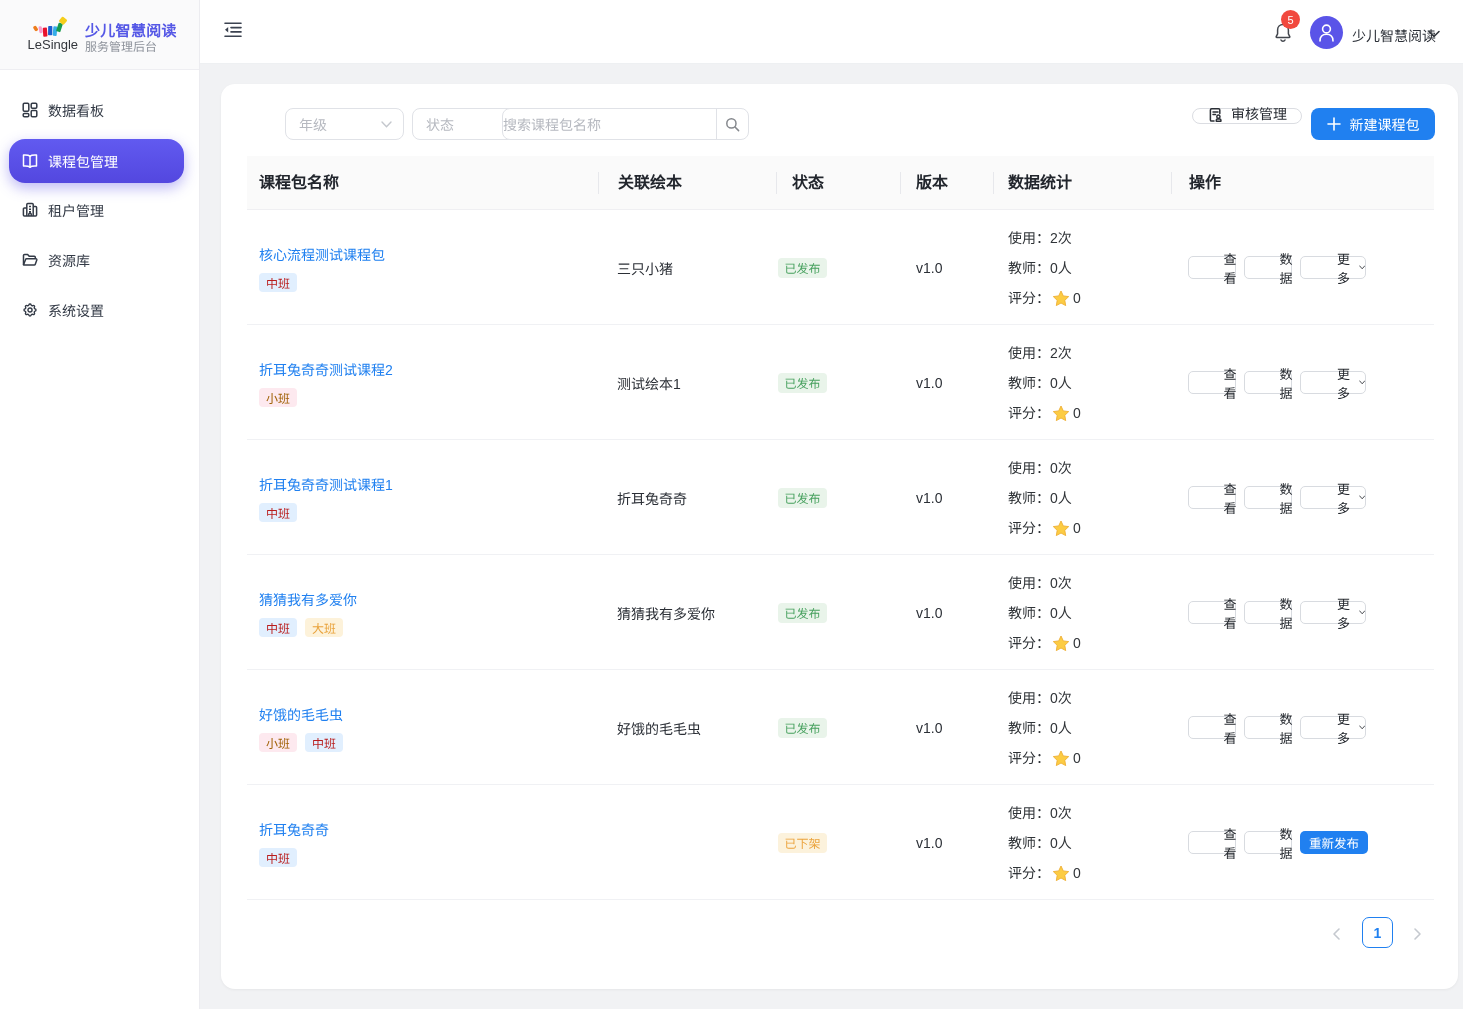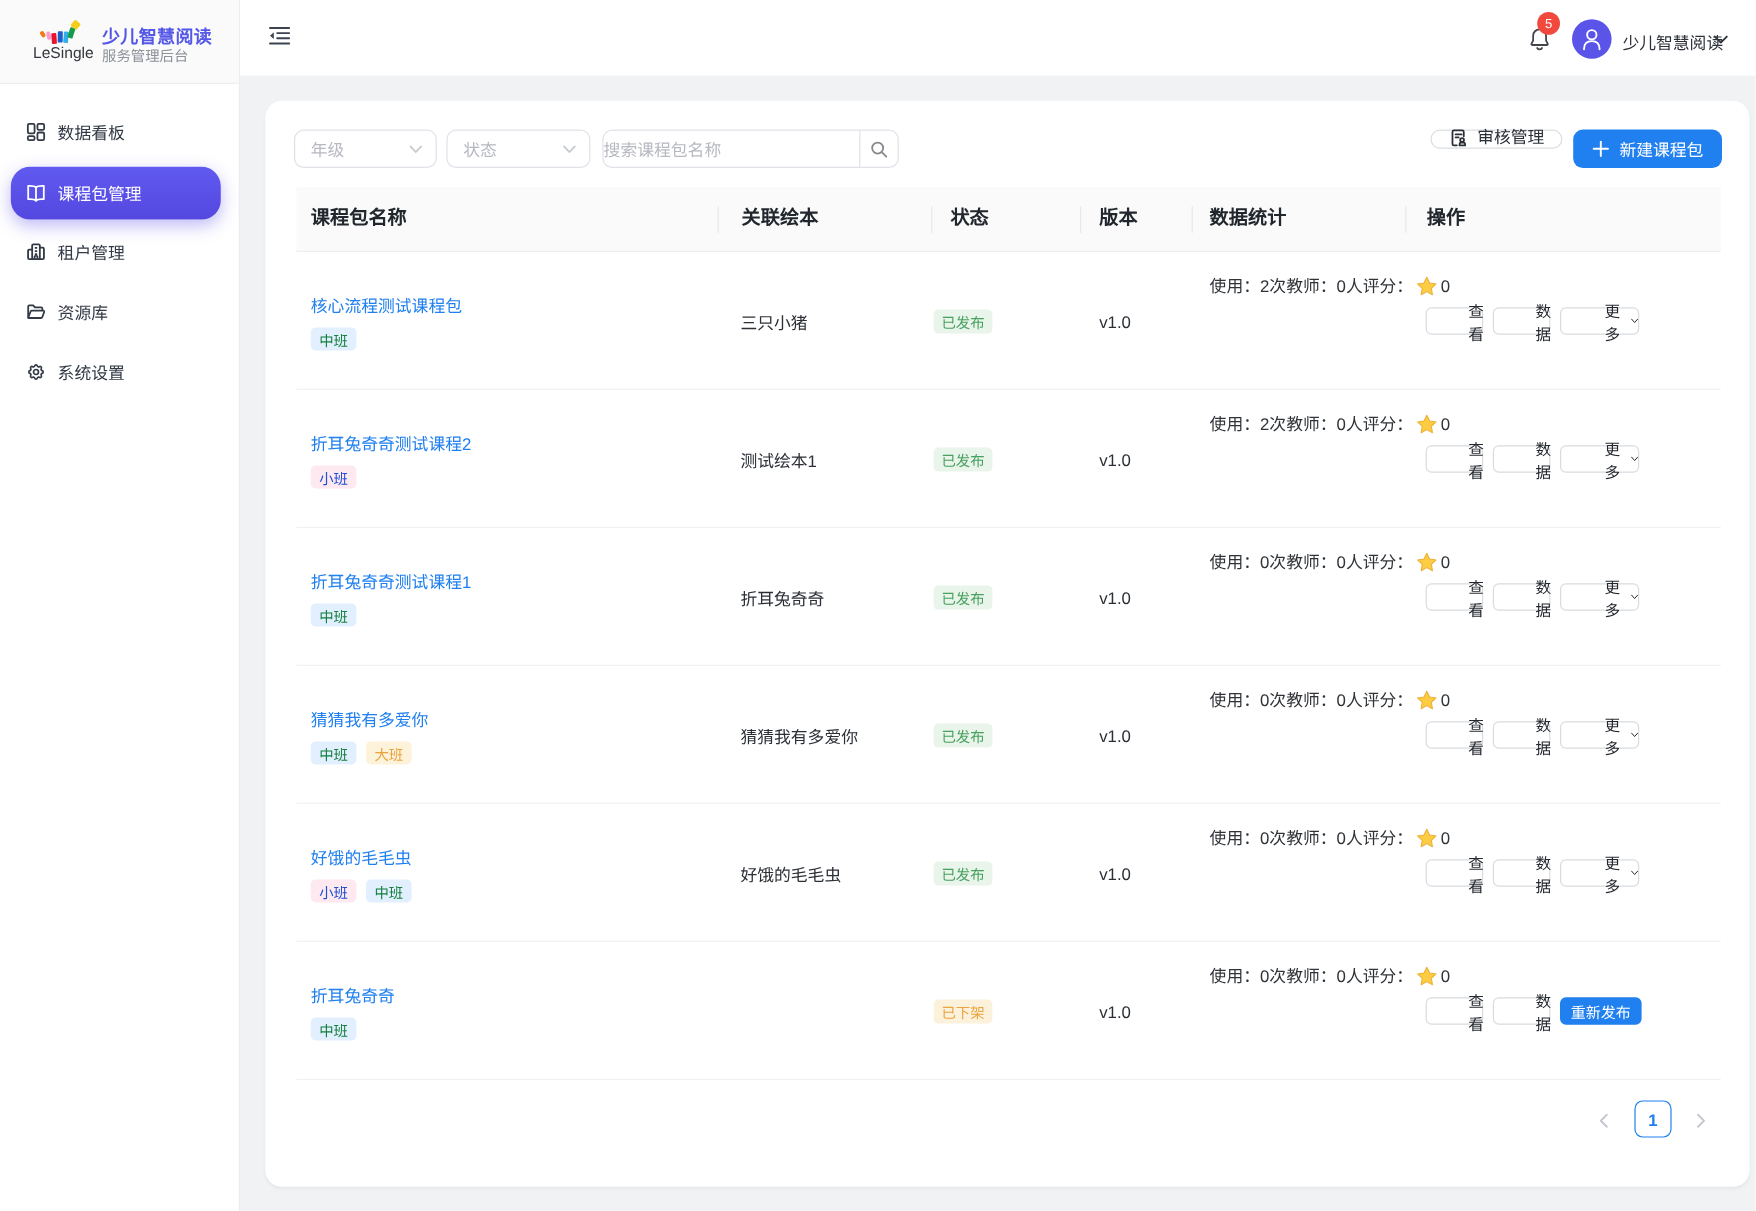--- a/index.html
+++ b/index.html
@@ -25,51 +25,51 @@
 #bellWrap { left:1273px; top:22px; }
 #badge { left:1281px; top:10px; width:19px; height:19px; background:#f1493e; border-radius:50%; color:#fff; font-size:11px; display:flex; align-items:center; justify-content:center; }
 #avatar { left:1310px; top:16px; width:33px; height:33px; border-radius:50%; background:#5a54e8; display:flex; align-items:center; justify-content:center; }
 #uname { left:1352px; top:25px; font-size:14px; color:#2c3038; }
 #uchev { left:1427px; top:26px; }
 
 
 #card { left:221px; top:84px; width:1237px; height:905px; background:#fff; border-radius:14px; box-shadow:0 1px 3px rgba(0,0,0,0.05); }
 
 
-.sel { top:108px; height:32px; border:1px solid #e0e2e7; border-radius:8px; background:#fff; display:flex; align-items:center; }
+.sel { top:108px; height:32px; border:1px solid #e0e2e7; border-radius:8px; background:#fff; display:flex; align-items:center;margin-left:40px; }
 .sel .ph { margin-left:13px; font-size:14px; color:#b6b9c0; flex:1; }
 .sel svg { margin-right:11px; }
 #sel1 { left:245px; width:119px; }
 #sel2 { left:372px; width:120px; }
 #searchBox { left:502px; top:108px; width:247px; height:32px; border:1px solid #e0e2e7; border-radius:8px; background:#fff; display:flex; align-items:center; }
 #searchBox .ph { font-size:14px; color:#b6b9c0; flex:1; }
 #searchBtn { width:32px; height:30px; border-left:1px solid #e0e2e7; display:flex; align-items:center; justify-content:center; }
 #auditBtn { left:1192px; top:108px; width:110px; height:16px; border:1px solid #dbdde2; border-radius:8px; background:#fff; display:flex; align-items:flex-end; justify-content:center; gap:8px; font-size:14px; color:#2a2e35; }
 #newBtn { left:1311px; top:108px; width:124px; height:32px; border-radius:8px; background:#2080f0; display:flex; align-items:center; justify-content:center; gap:9px; font-size:14px; color:#fff; }
 
 
 #thead { left:247px; top:156px; width:1187px; height:54px; background:#fafafa; border-bottom:1px solid #efeff2; }
 .th { position:absolute; top:0; height:54px; line-height:54px; font-size:16px; font-weight:bold; color:#22262d; }
 .thdiv { position:absolute; top:16px; width:1px; height:22px; background:#e7e8ec; }
 .row { left:247px; width:1187px; height:115px; border-bottom:1px solid #f0f1f4; }
 .cell { position:absolute; display:flex; }
 .namecell { left:12px; top:0; height:115px; flex-direction:column; justify-content:center; gap:9px; }
 .nlink { font-size:14px; color:#2080f0; }
 .tagrow { display:flex; gap:8px; }
 .tag { height:19px; padding:0 7px; border-radius:4px; font-size:12px; display:flex; align-items:center; }
-.tag.blue { background:#e1effe; color:#15803d; }
-.tag.pink { background:#fde9ef; color:#1d4ed8; }
+.tag.blue { background:#e1effe; color:#b91c1c; }
+.tag.pink { background:#fde9ef; color:#a16207; }
 .tag.gold { background:#fdf2da; color:#e9a33c; }
 .bookcell { left:370px; top:0; height:115px; align-items:center; font-size:14px; color:#2b2f36; }
 .statuscell { left:531px; top:0; height:115px; align-items:center; }
 .stag { height:20px; padding:0 6.5px; border-radius:4px; font-size:12px; display:flex; align-items:center; }
 .stag.green { background:#e9f4ea; color:#48a15f; }
 .stag.warn { background:#fcf2dc; color:#eba43e; }
 .vercell { left:669px; top:0; height:115px; align-items:center; font-size:14px; color:#2b2f36; }
-.statcell { left:761px; top:13px; flex-direction:row; font-size:14px; color:#303438; }
+.statcell { left:761px; top:13px; flex-direction:column; font-size:14px; color:#303438; }
 .statcell div { height:30px; line-height:30px; display:flex; align-items:center; }
 .actcell { left:941px; top:0; height:115px; align-items:center; gap:8px; }
 .abtn { height:23px; border:1px solid #d8dbe0; border-radius:5px; background:#fff; font-size:13px; color:#24282e; display:flex; align-items:center; justify-content:center;padding-left:36px; }
 .abtn.b2 { width:48px; }
 .abtn.more { width:66px; gap:5px; }
 .pbtn { height:23px; width:68px; border-radius:5px; background:#2080f0; color:#fff; font-size:12.5px; display:flex; align-items:center; justify-content:center; }
 #pgbox { left:1362px; top:917px; width:31px; height:31px; border:1px solid #2080f0; border-radius:7px; color:#2080f0; font-weight:bold; font-size:14px; display:flex; align-items:center; justify-content:center; }
 </style>
 </head>
 <body>

